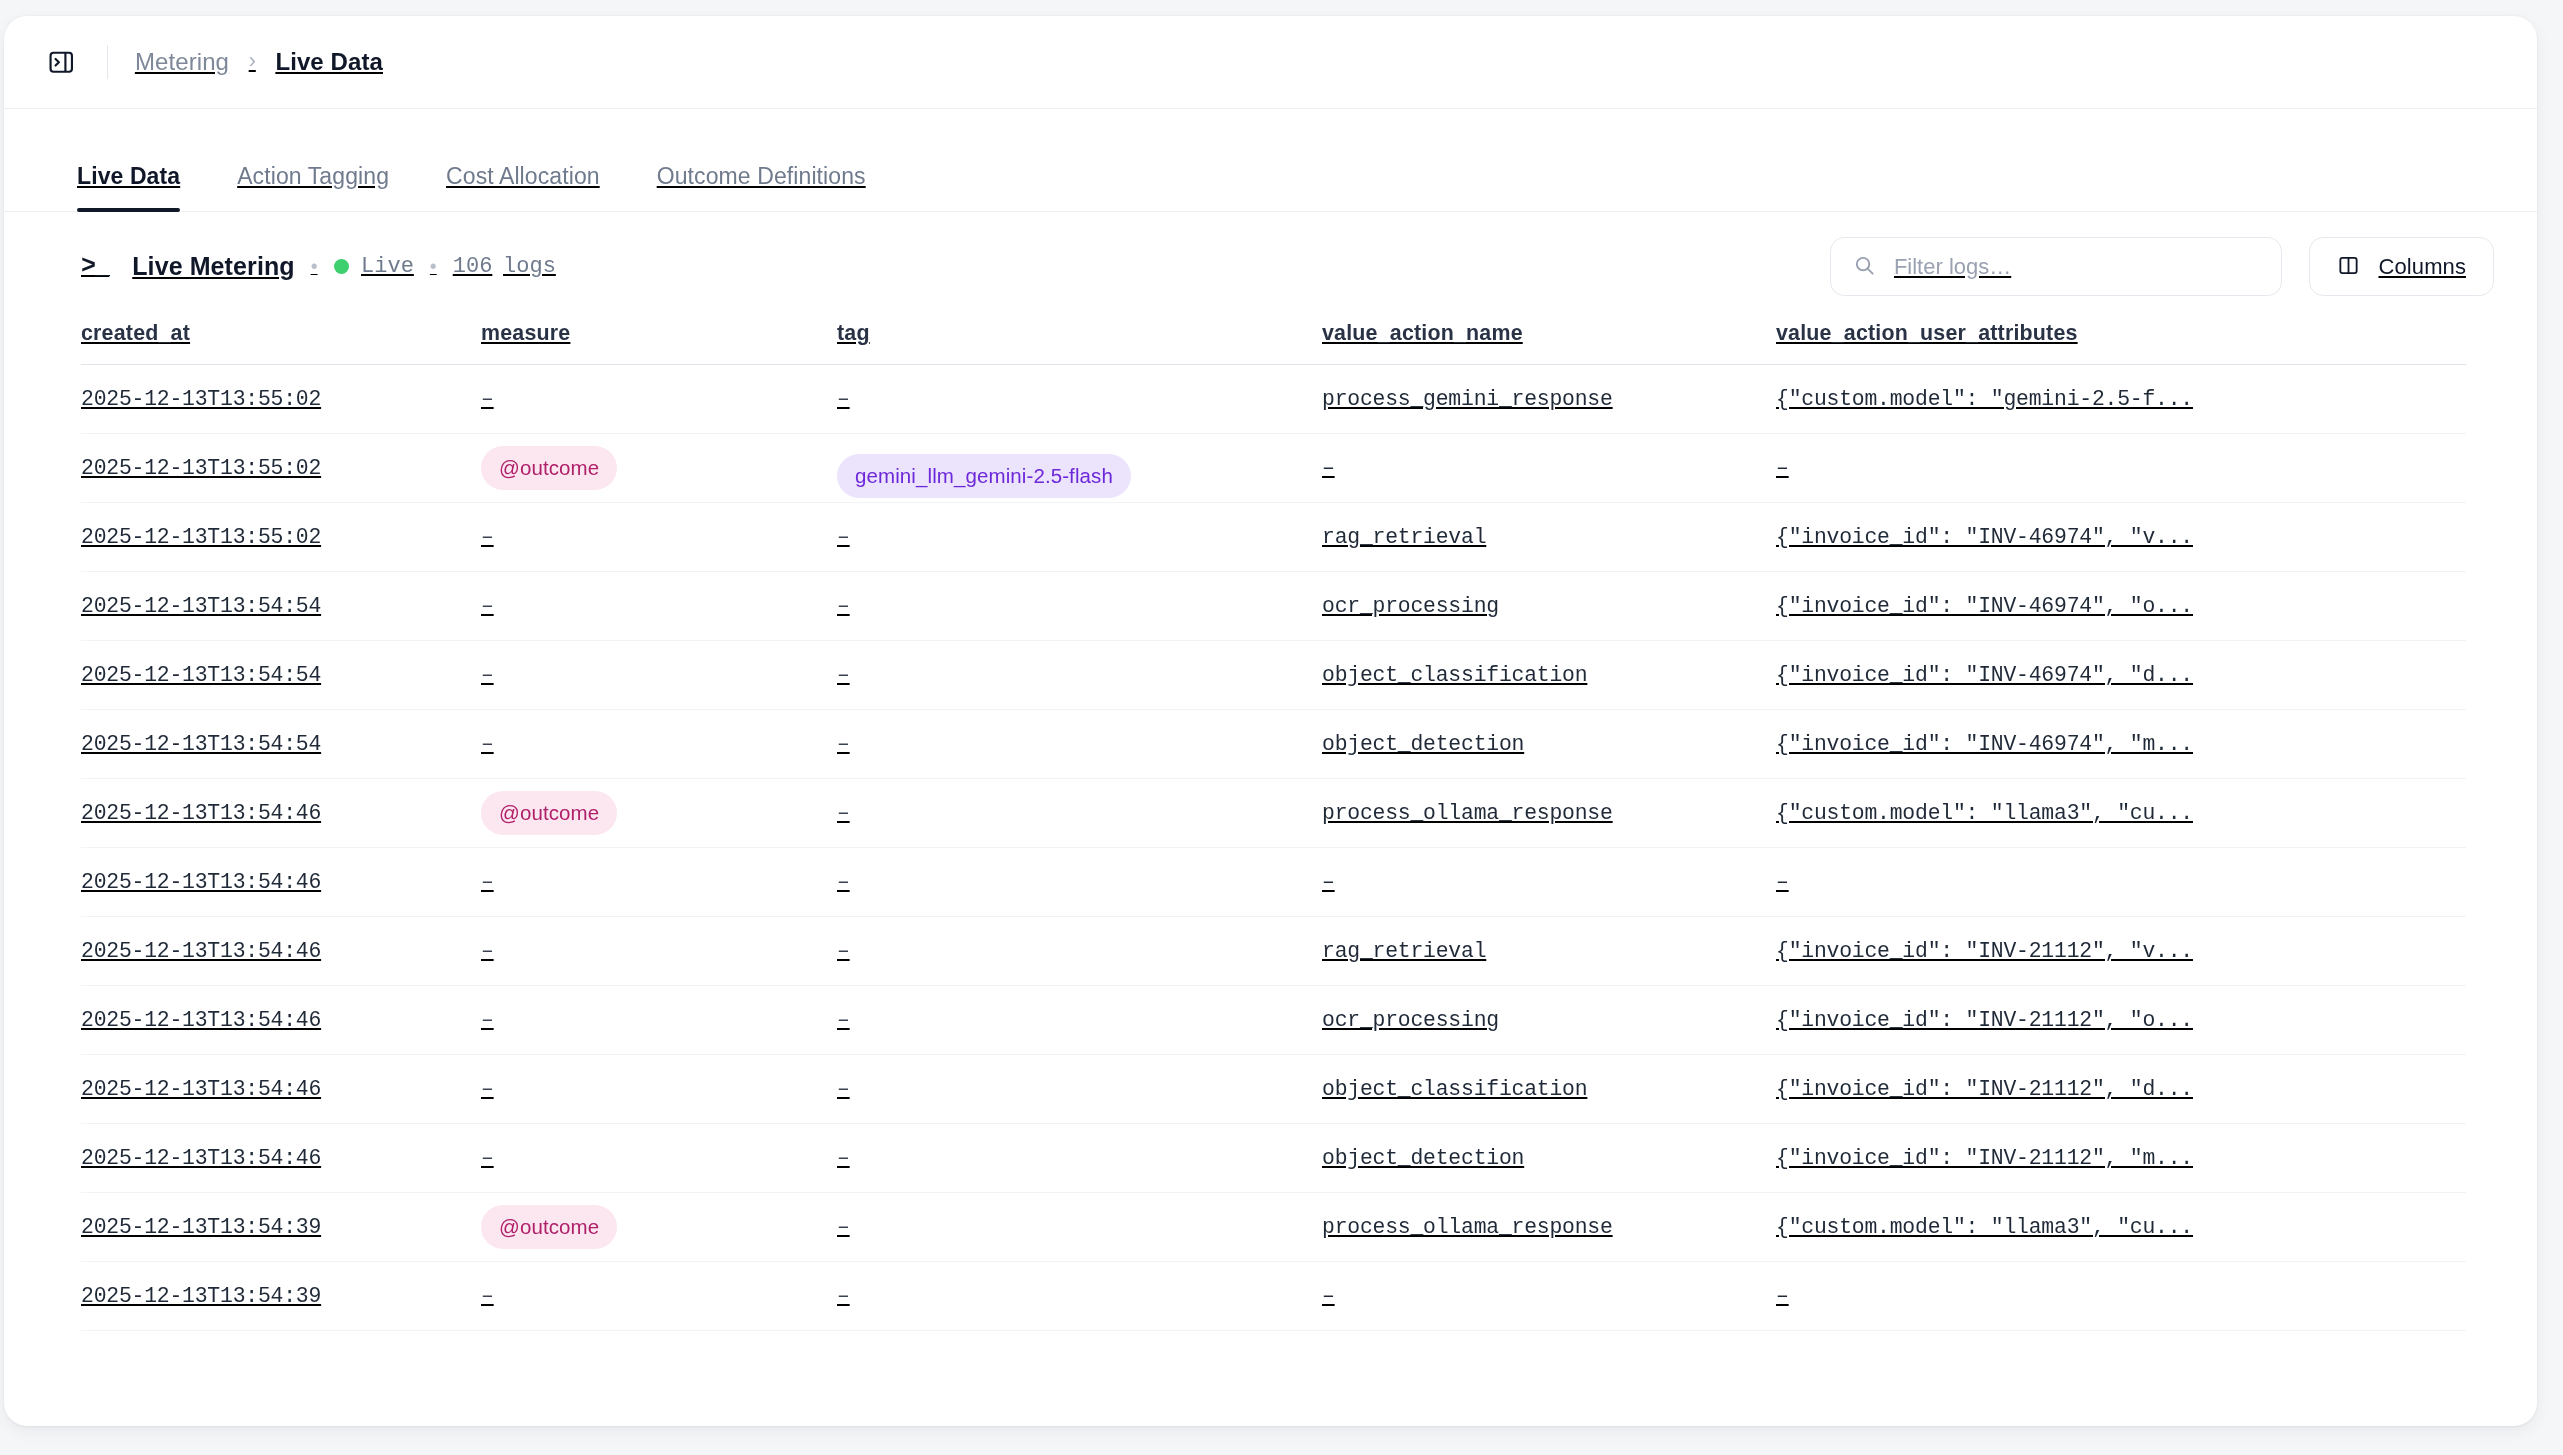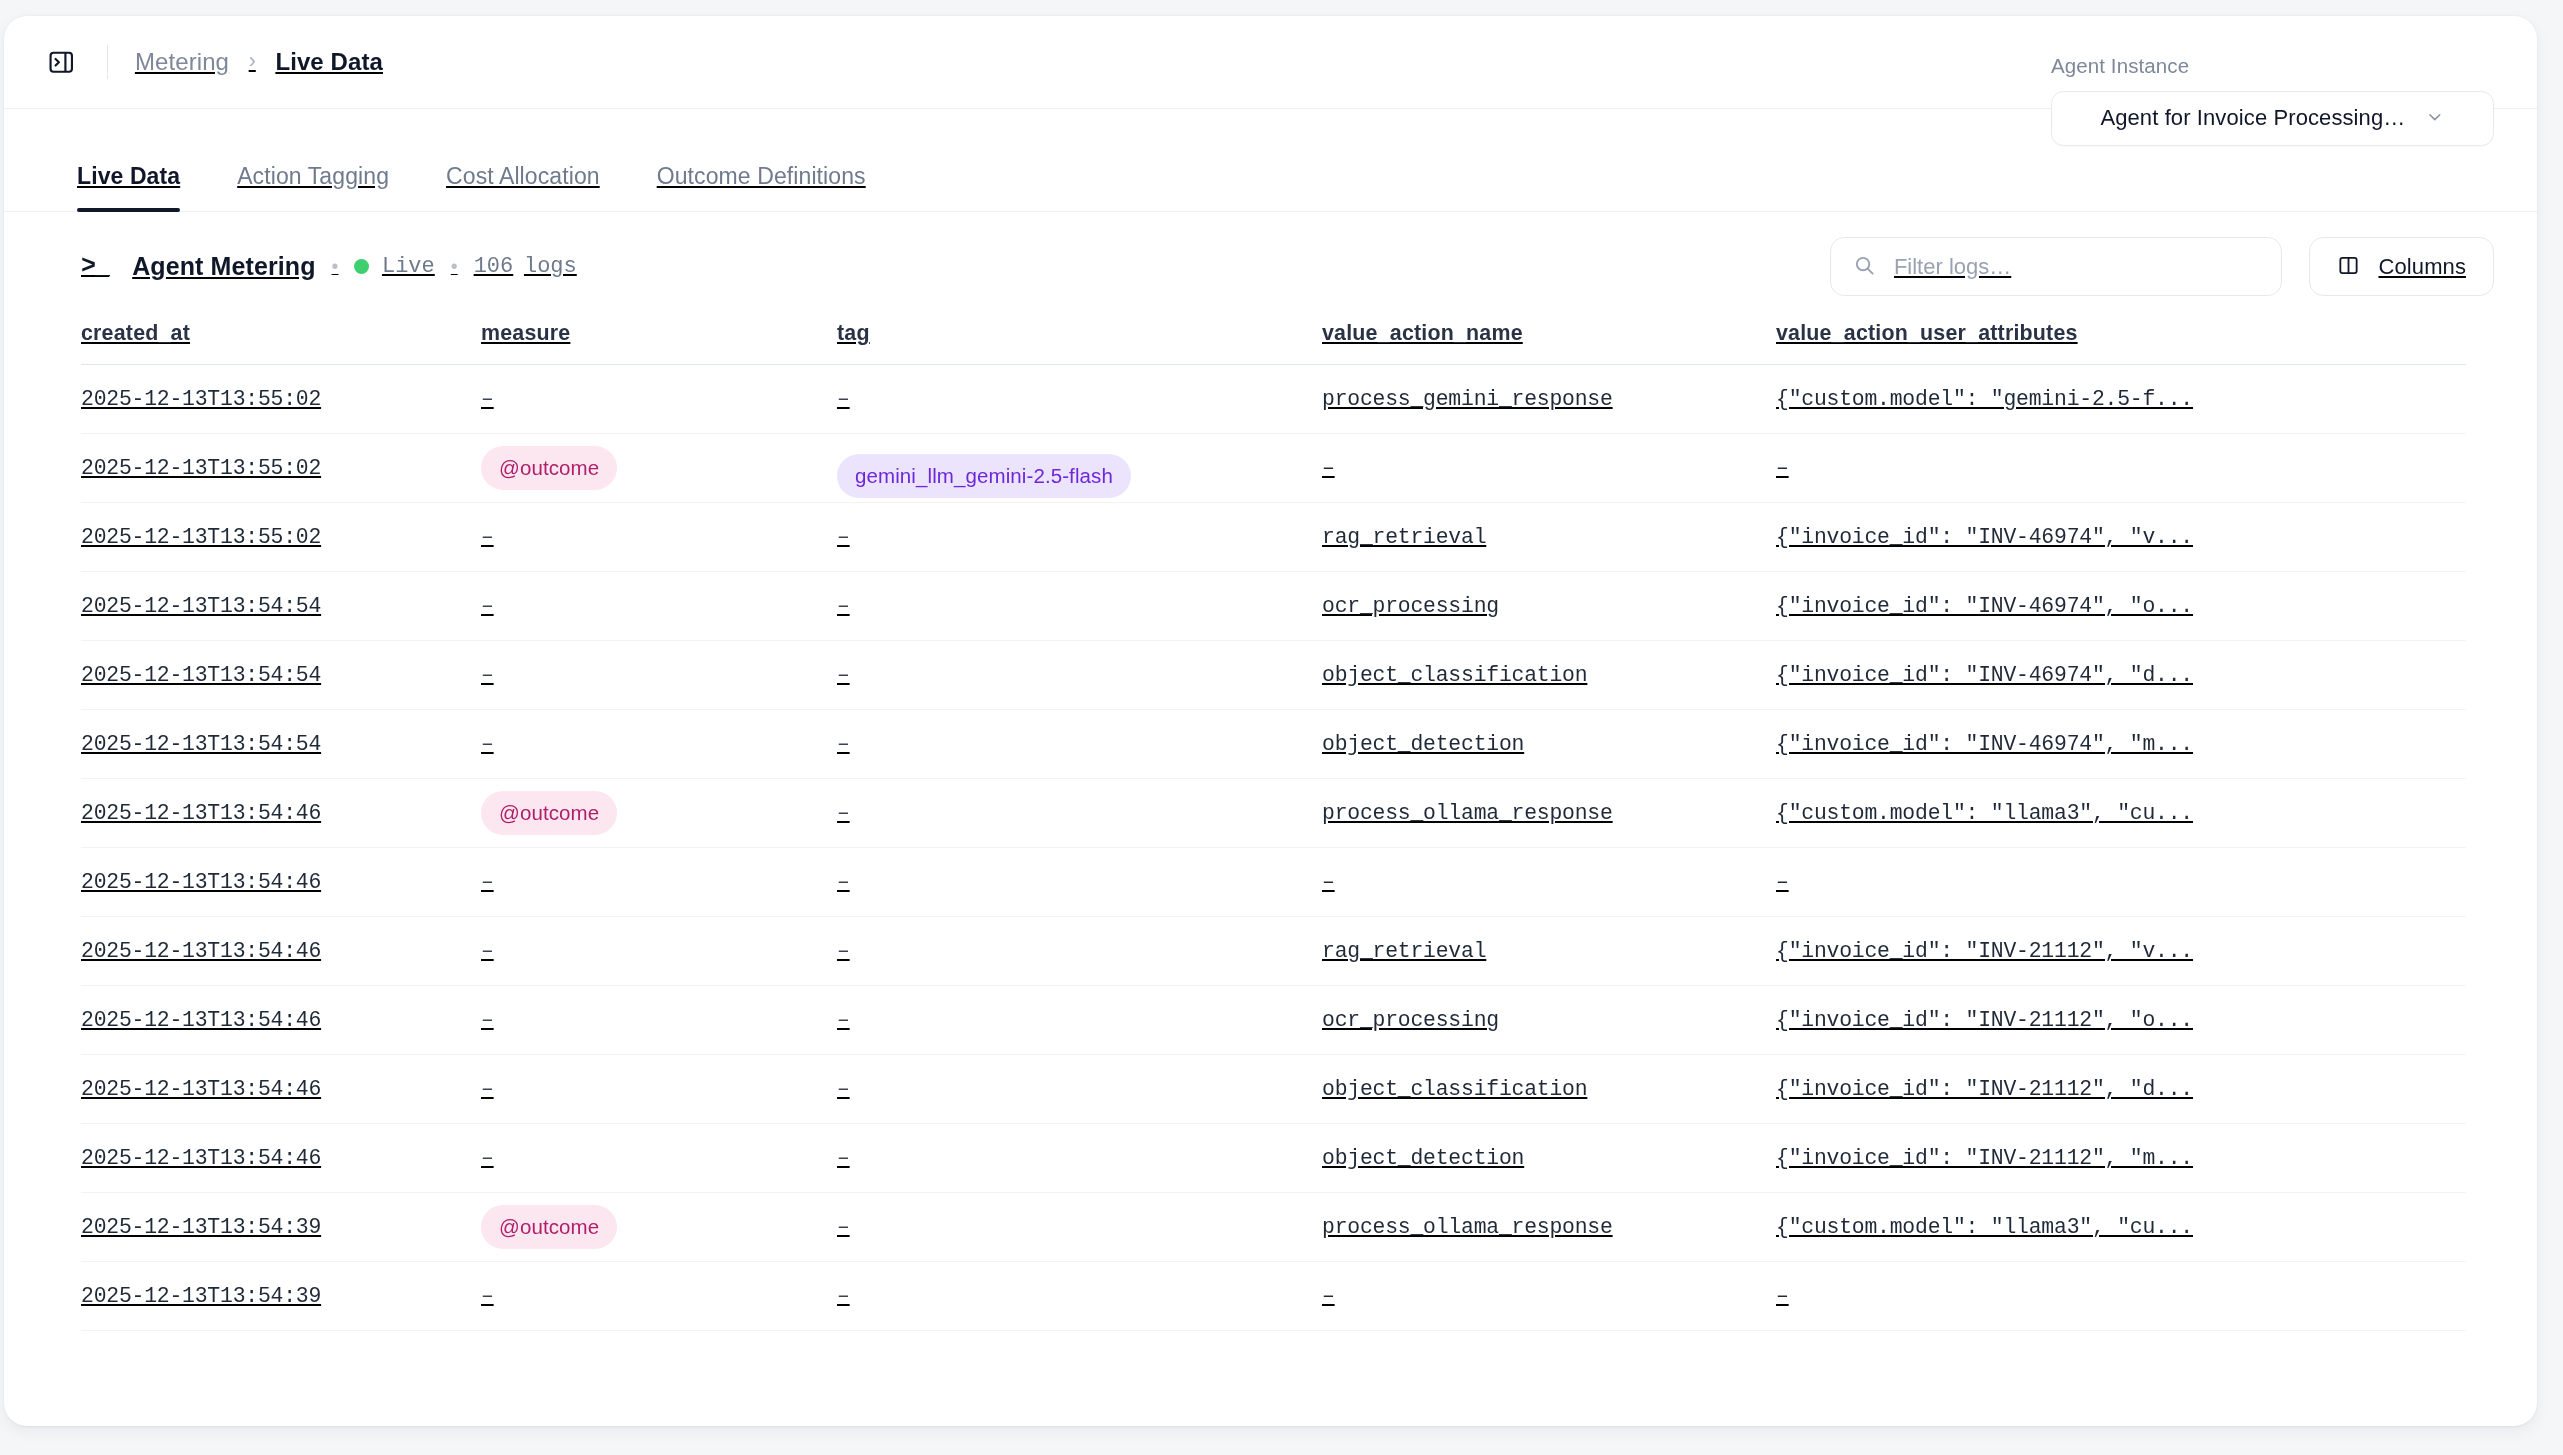--- a/index.html
+++ b/index.html
@@ -312,37 +312,26 @@
   </div>
 
   <div class="tabsrow">
     <div class="tabs">
       <div class="tab active">Live Data</div>
       <div class="tab">Action Tagging</div>
       <div class="tab">Cost Allocation</div>
       <div class="tab">Outcome Definitions</div>
     </div>
 
-    <div class="agent-select-wrap">
-      <div class="agent-label">Agent Instance</div>
-      <div class="agent-select">
-        <span class="val">Agent for Invoice Processing…</span>
-        <span class="chev-dn">
-          <svg width="19.6" height="19.6" viewBox="0 0 24 24" fill="none" stroke="currentColor" stroke-width="2" stroke-linecap="round" stroke-linejoin="round">
-              <polyline points="6,9.5 12,15.5 18,9.5"></polyline>
-            </svg>
-        </span>
-      </div>
-    </div>
   </div>
 
   <div class="toolbar">
     <div class="tool-left">
       <span class="prompt-icon">&gt;_</span>
-      <span class="tool-title">Agent Metering</span>
+      <span class="tool-title">Live Metering</span>
       <span class="dot-sep">•</span>
       <span class="live-dot"></span>
       <span class="live-text">Live</span>
       <span class="dot-sep">•</span>
       <span class="rows-text">106</span>
       <span class="rows-text" style="margin-left:10.7px">logs</span>
     </div>
 
     <div class="tool-right">
       <div class="search-box">

